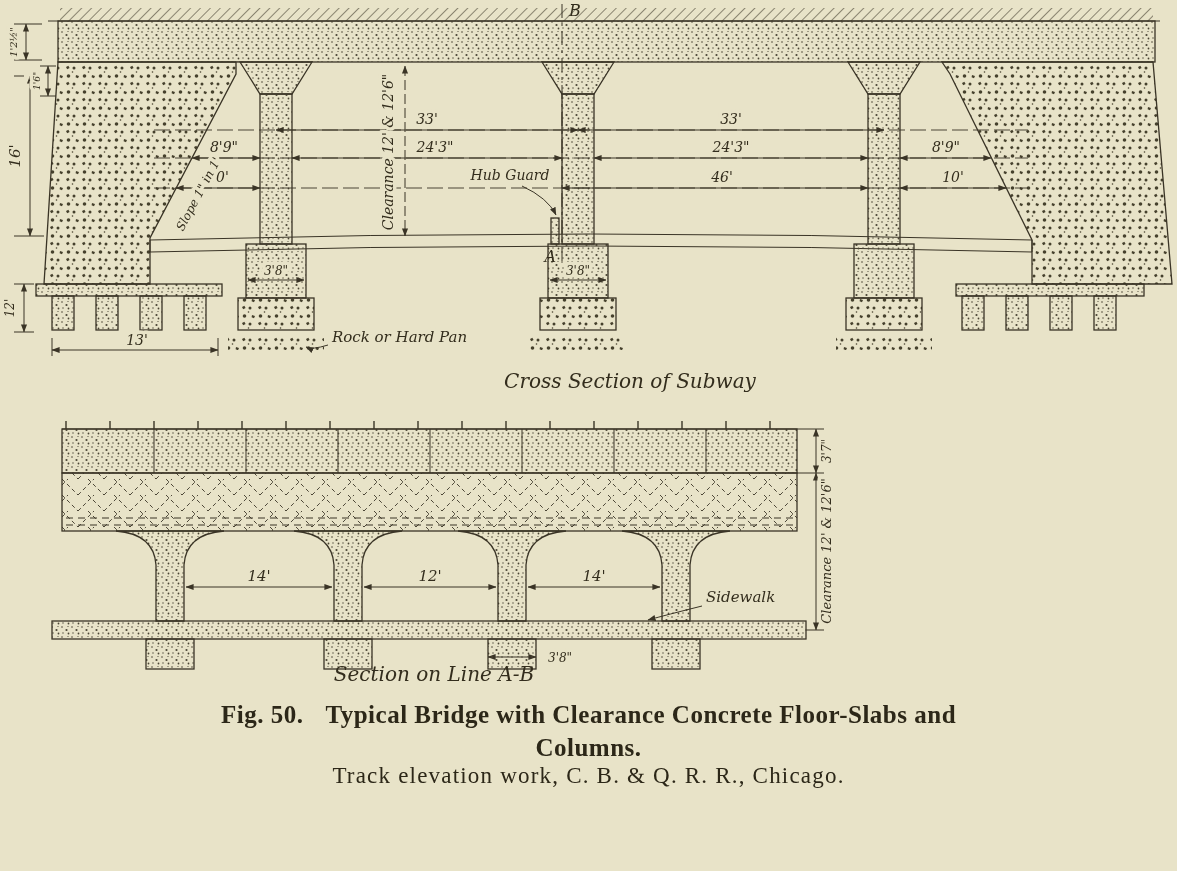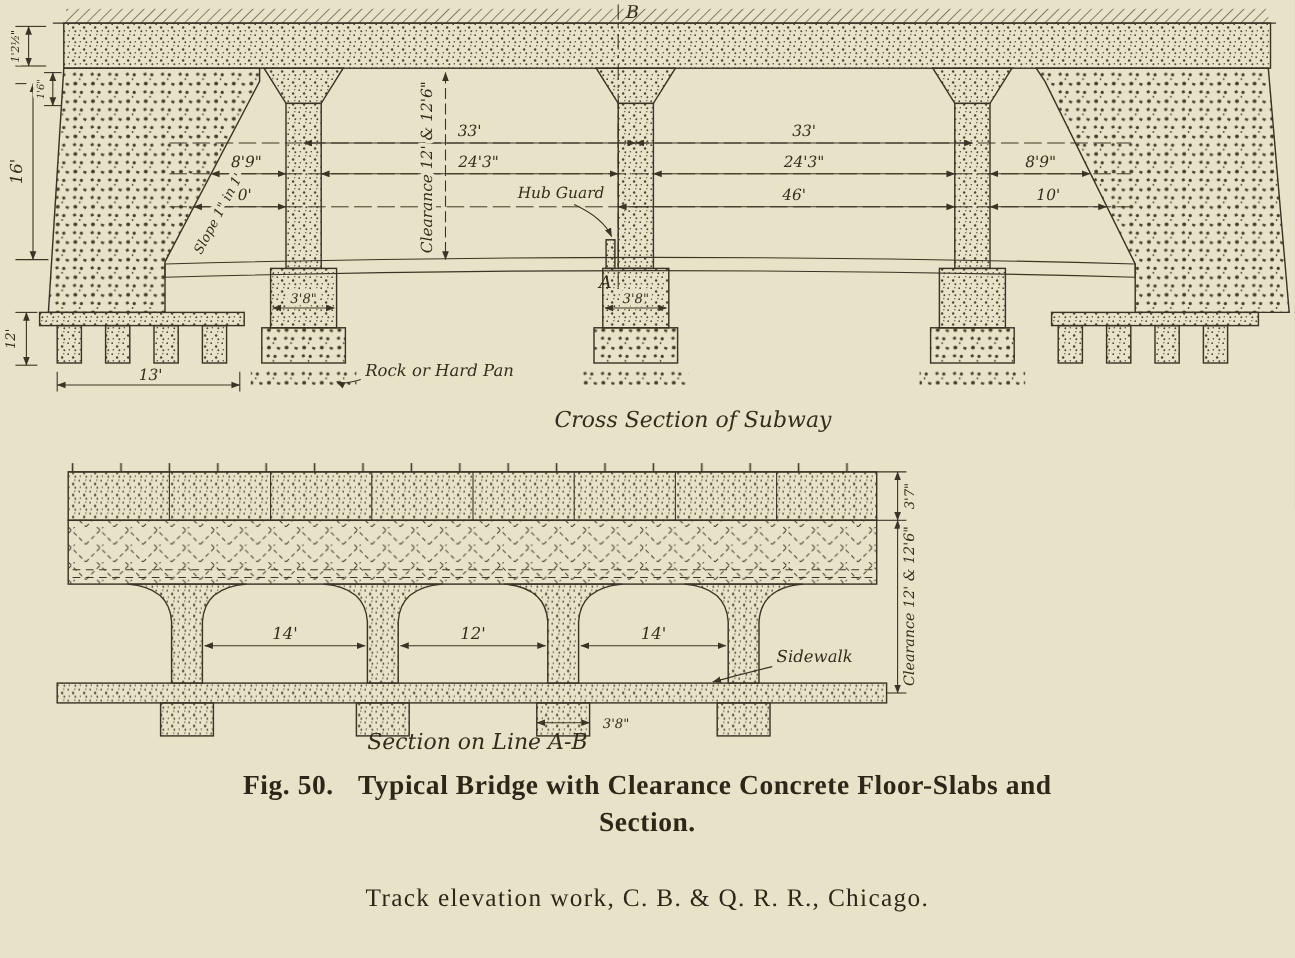--- a/index.html
+++ b/index.html
@@ -257,19 +257,19 @@
       <line class="dim" x1="816" y1="58" x2="816" y2="215" marker-start="url(#ar2)" marker-end="url(#ar2)"></line>
     </g>
     <text class="hand halo" font-size="12" text-anchor="middle" transform="rotate(-90 831 36)" x="831" y="36">3'7"</text>
     <text class="hand halo" font-size="13" text-anchor="middle" transform="rotate(-90 831 136)" x="831" y="136">Clearance 12' &amp; 12'6"</text>
 
     <text class="hand" font-size="20" x="434" y="266" text-anchor="middle">Section on Line A-B</text>
   </svg>
 
   <div class="caption" style="top:698px">
     <span class="fig">Fig. 50.</span><span>Typical Bridge with Clearance Concrete Floor-Slabs and</span><br>
-    <span>Section.</span>
+    <span>Columns.</span>
   </div>
-  <div class="subtitle" style="top:804px">
+  <div class="subtitle" style="top:763px">
     <span>Track elevation work, C. B. &amp; Q. R. R., Chicago.</span>
   </div>
 
 </div>
 
 </body></html>

